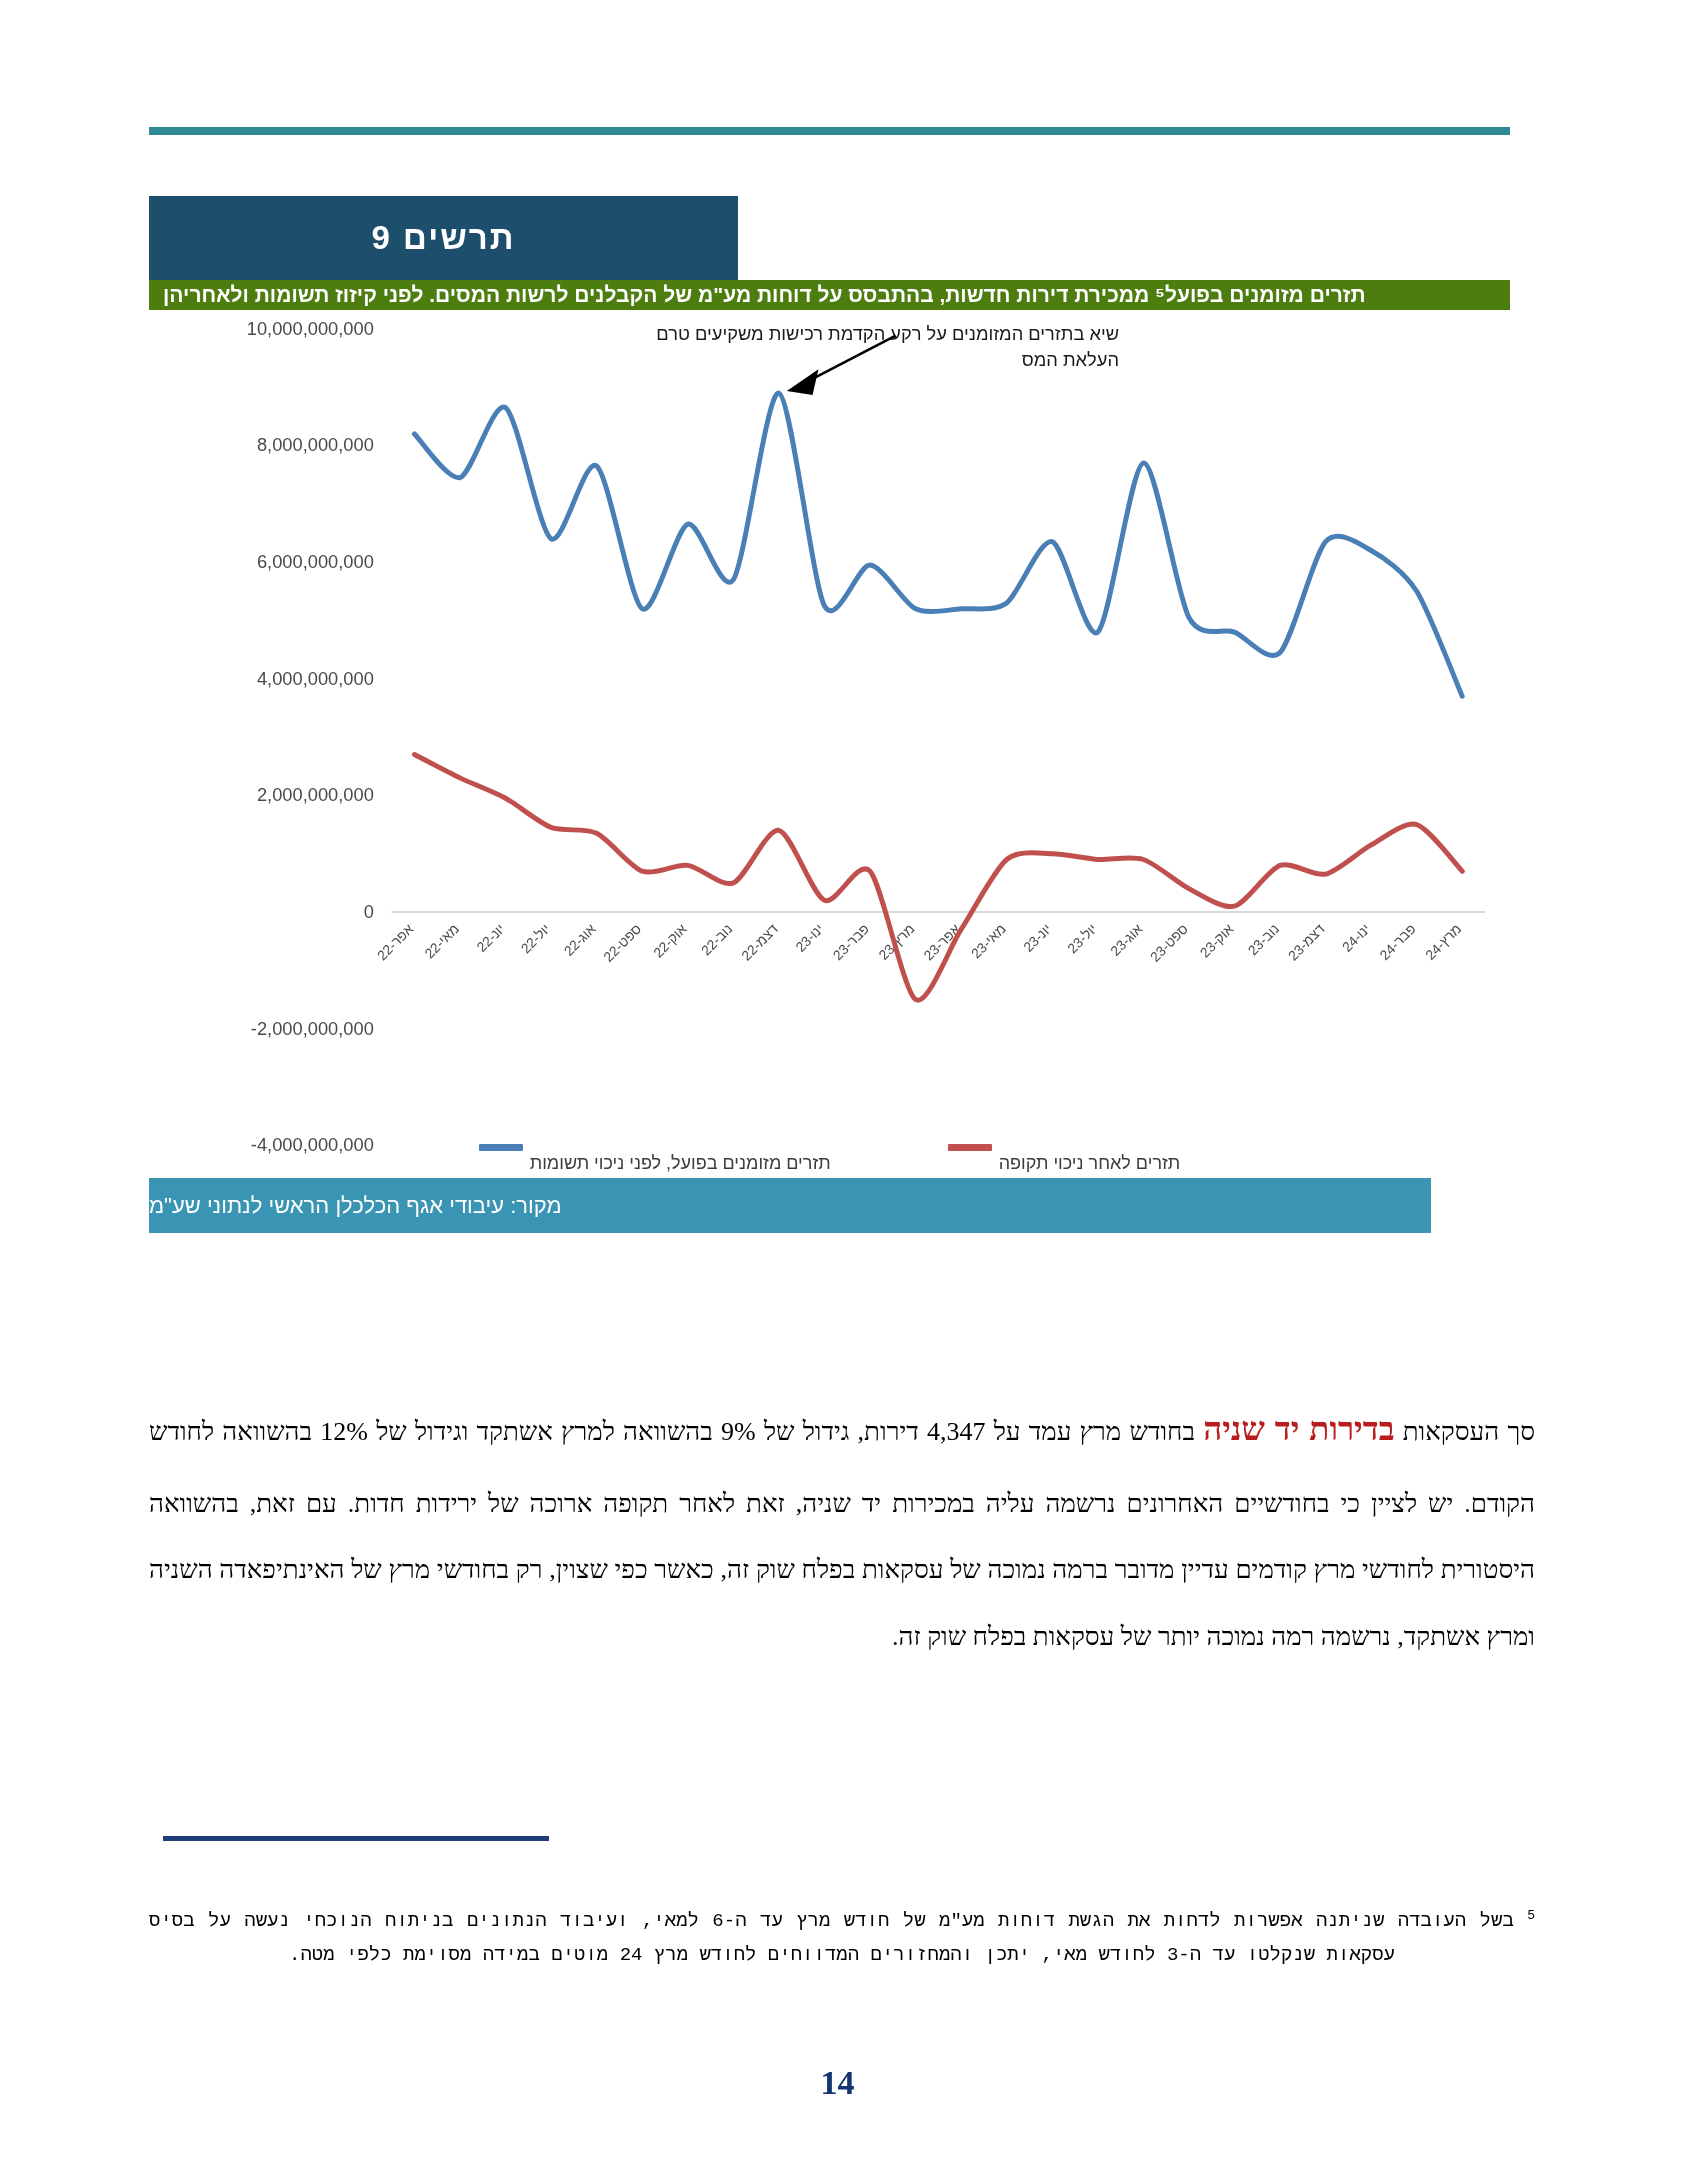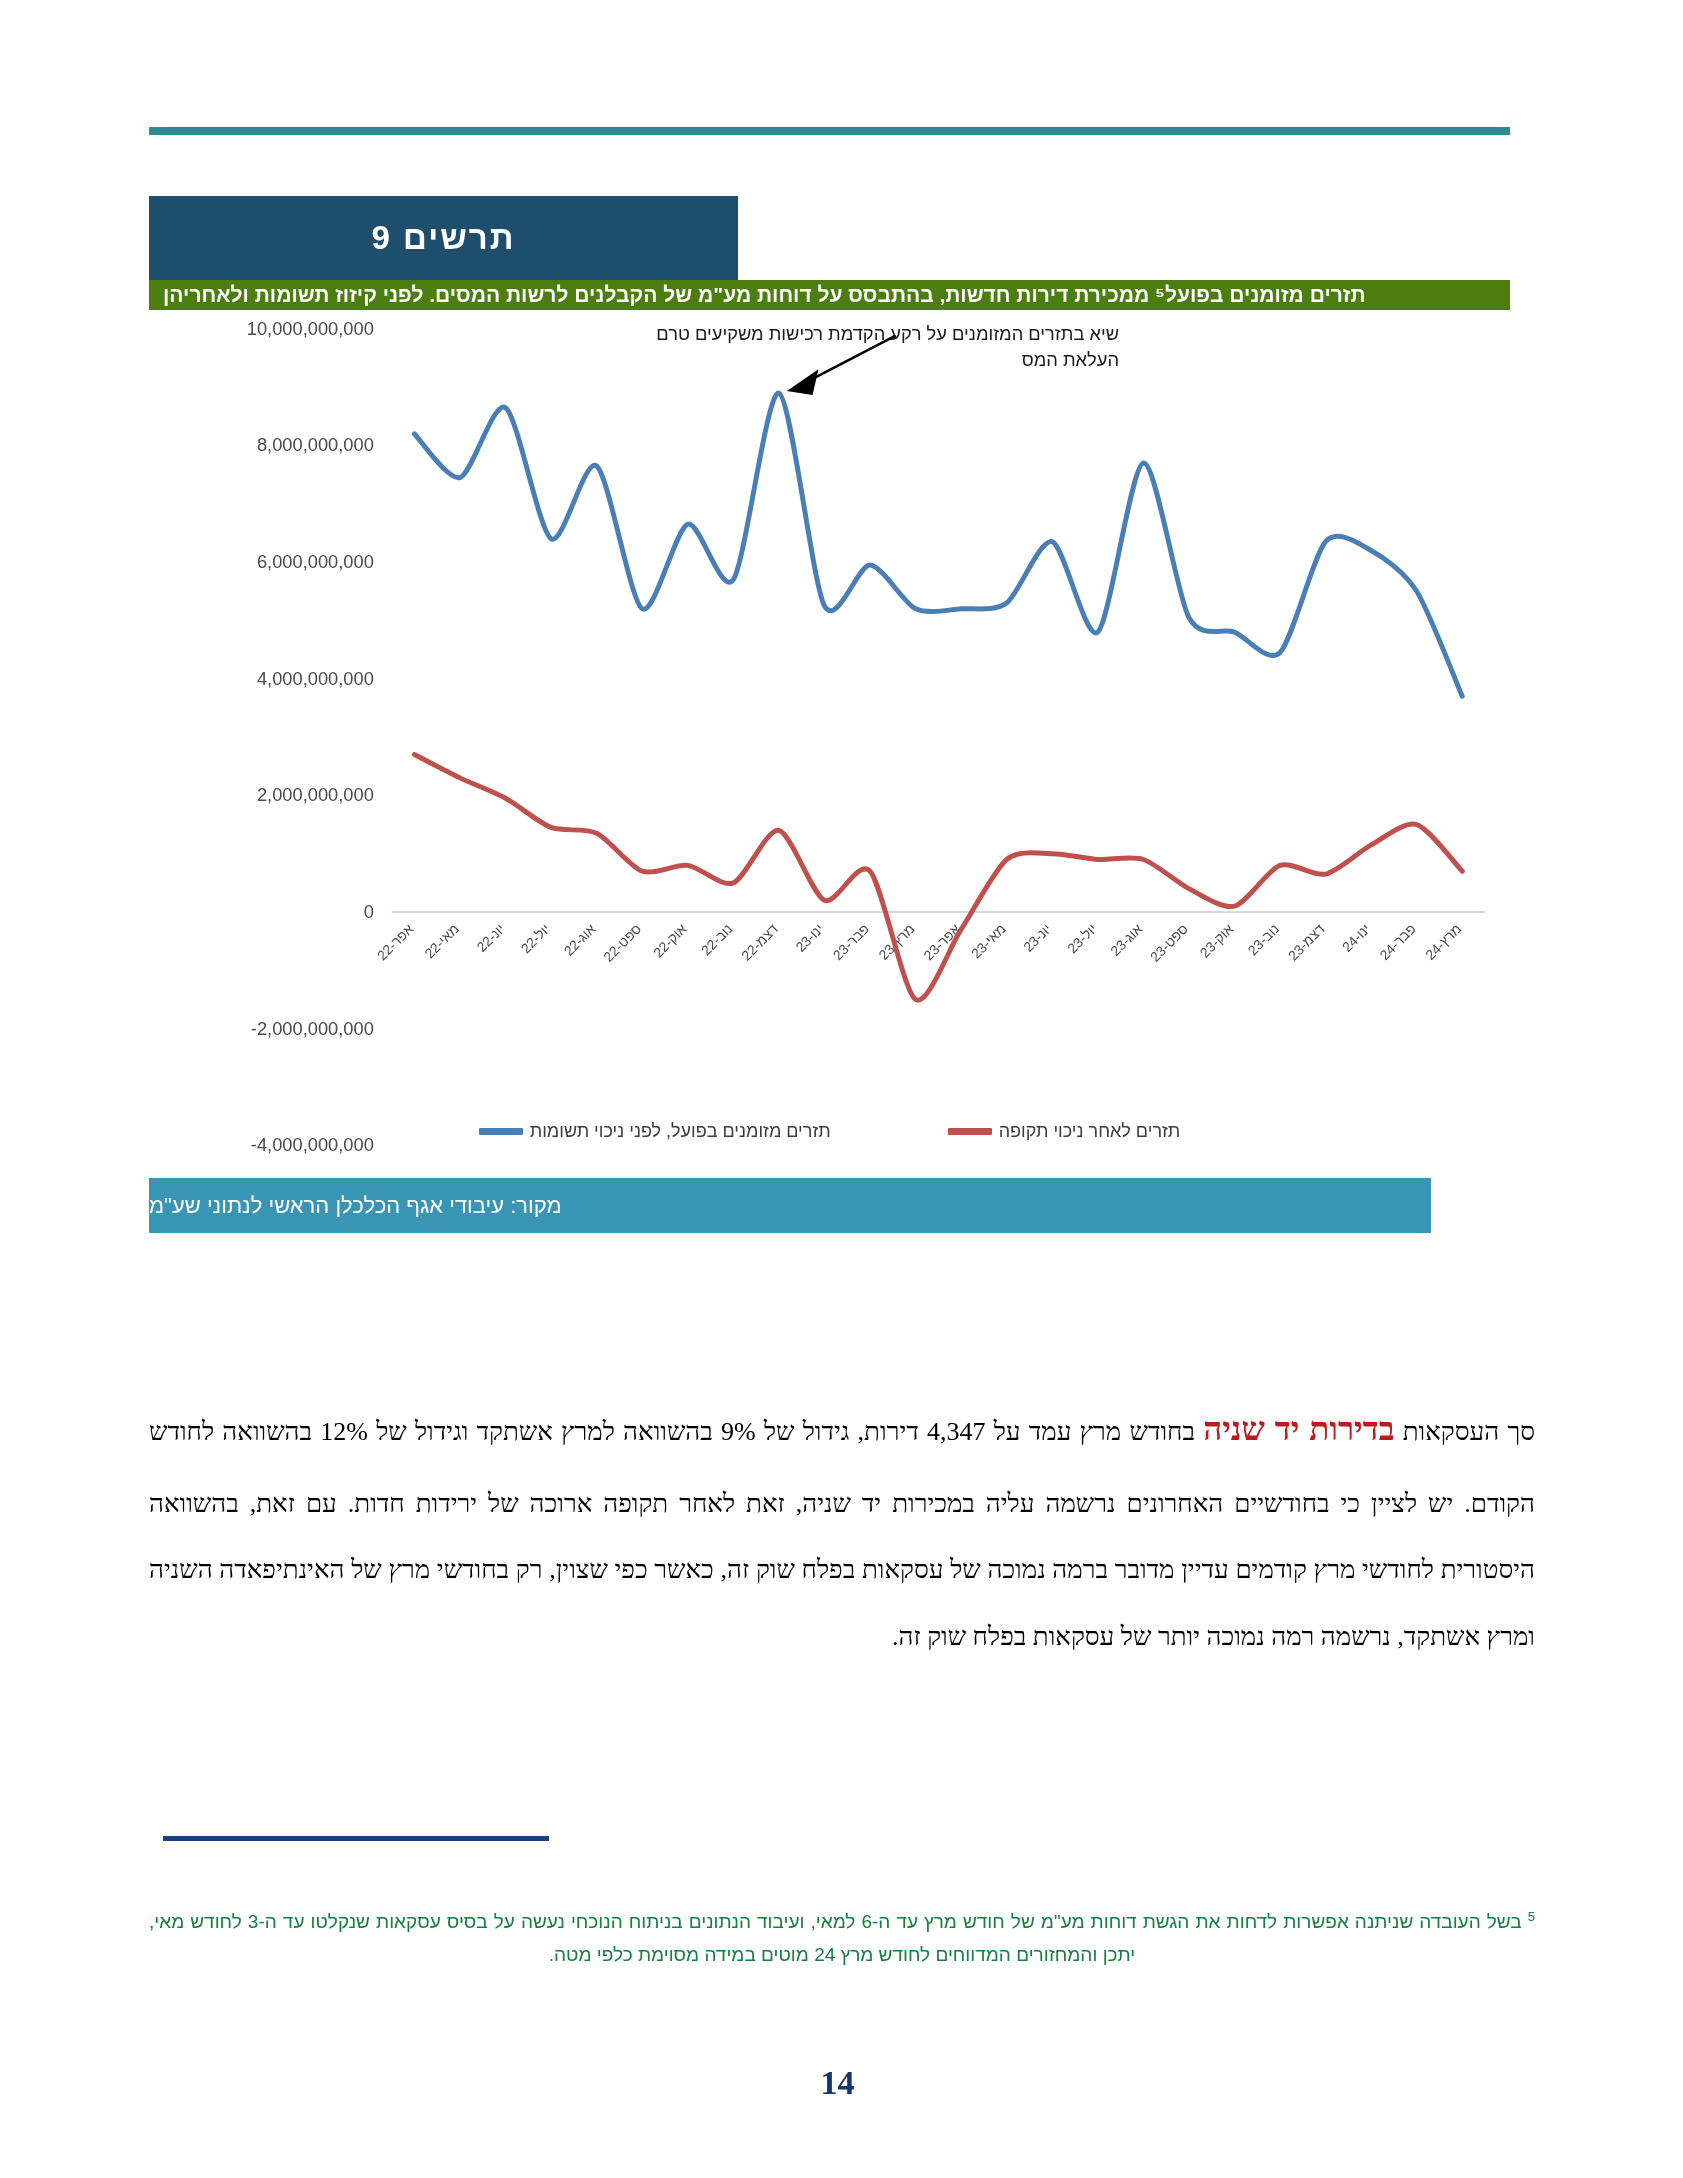--- a/index.html
+++ b/index.html
@@ -54,21 +54,21 @@
   }
 
   
   .legend{
     position:absolute; left:0; right:0; top:802px;
     display:flex; flex-direction:row-reverse; justify-content:center;
     gap:117px; direction:rtl;
   }
   .legend-item{ display:flex; flex-direction:row-reverse; align-items:center; gap:7px; }
   .legend-swatch{ width:44px; height:7px; border-radius:1px; display:inline-block;}
-  .legend-label{ font-size:18px; color:#3c3c3c; }
+  .legend-label{ font-size:18px; color:#3c3c3c;margin-top:32px; }
 
   
   .source-band{
     position:absolute; left:149px; top:1178px; width:1282px; height:55px;
     background:#3a95b4;
     display:flex; align-items:center; justify-content:flex-end;
     color:#ffffff; font-size:22px; direction:rtl; padding-left:0; padding-right:12px;
     box-sizing:border-box;
   }
   .source-band span{ padding-right:18px; }
@@ -83,22 +83,22 @@
   .hl{ color:#b91c1c; font-weight:bold; font-size:33px; }
 
   
   .fn-rule{
     position:absolute; left:163px; top:1836px; width:386px; height:5px;
     background:#1f3f7a;
   }
   .footnote{
     position:absolute; left:149px; top:1886px; width:1386px;
     direction:rtl; text-align:justify; text-align-last:center;
-    font-family:Liberation Sans, sans-serif;
-    font-size:19px; line-height:1.75; color:#15803d;
+    font-family:Liberation Mono, monospace;
+    font-size:19px; line-height:1.75; color:#000000;
   }
   .fn-mark{ font-size:13px; vertical-align:super; }
 
   .page-number{
     position:absolute; left:0; right:8px; top:2064px;
     text-align:center; font-size:34px; font-weight:bold; color:#14356e;
     font-family:"Liberation Serif", serif;
   }
 
   .xtick{

